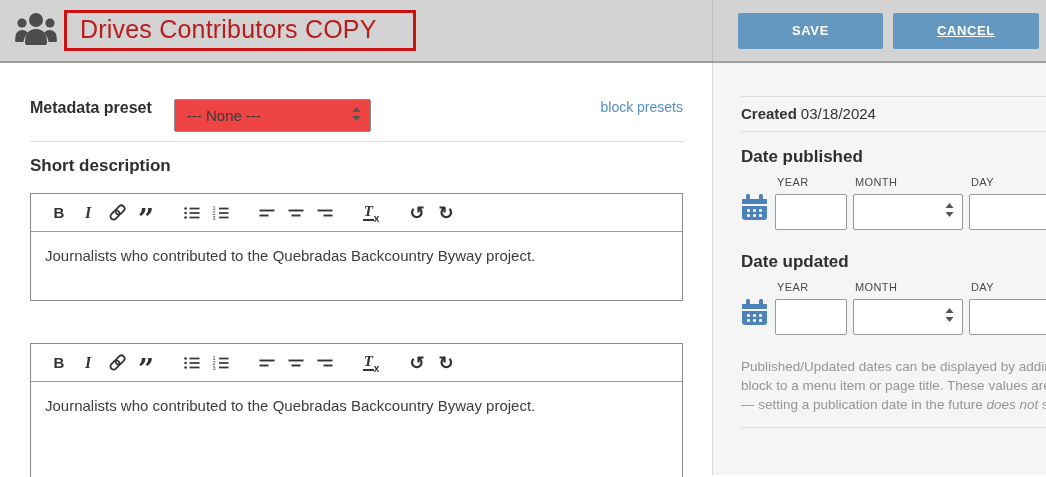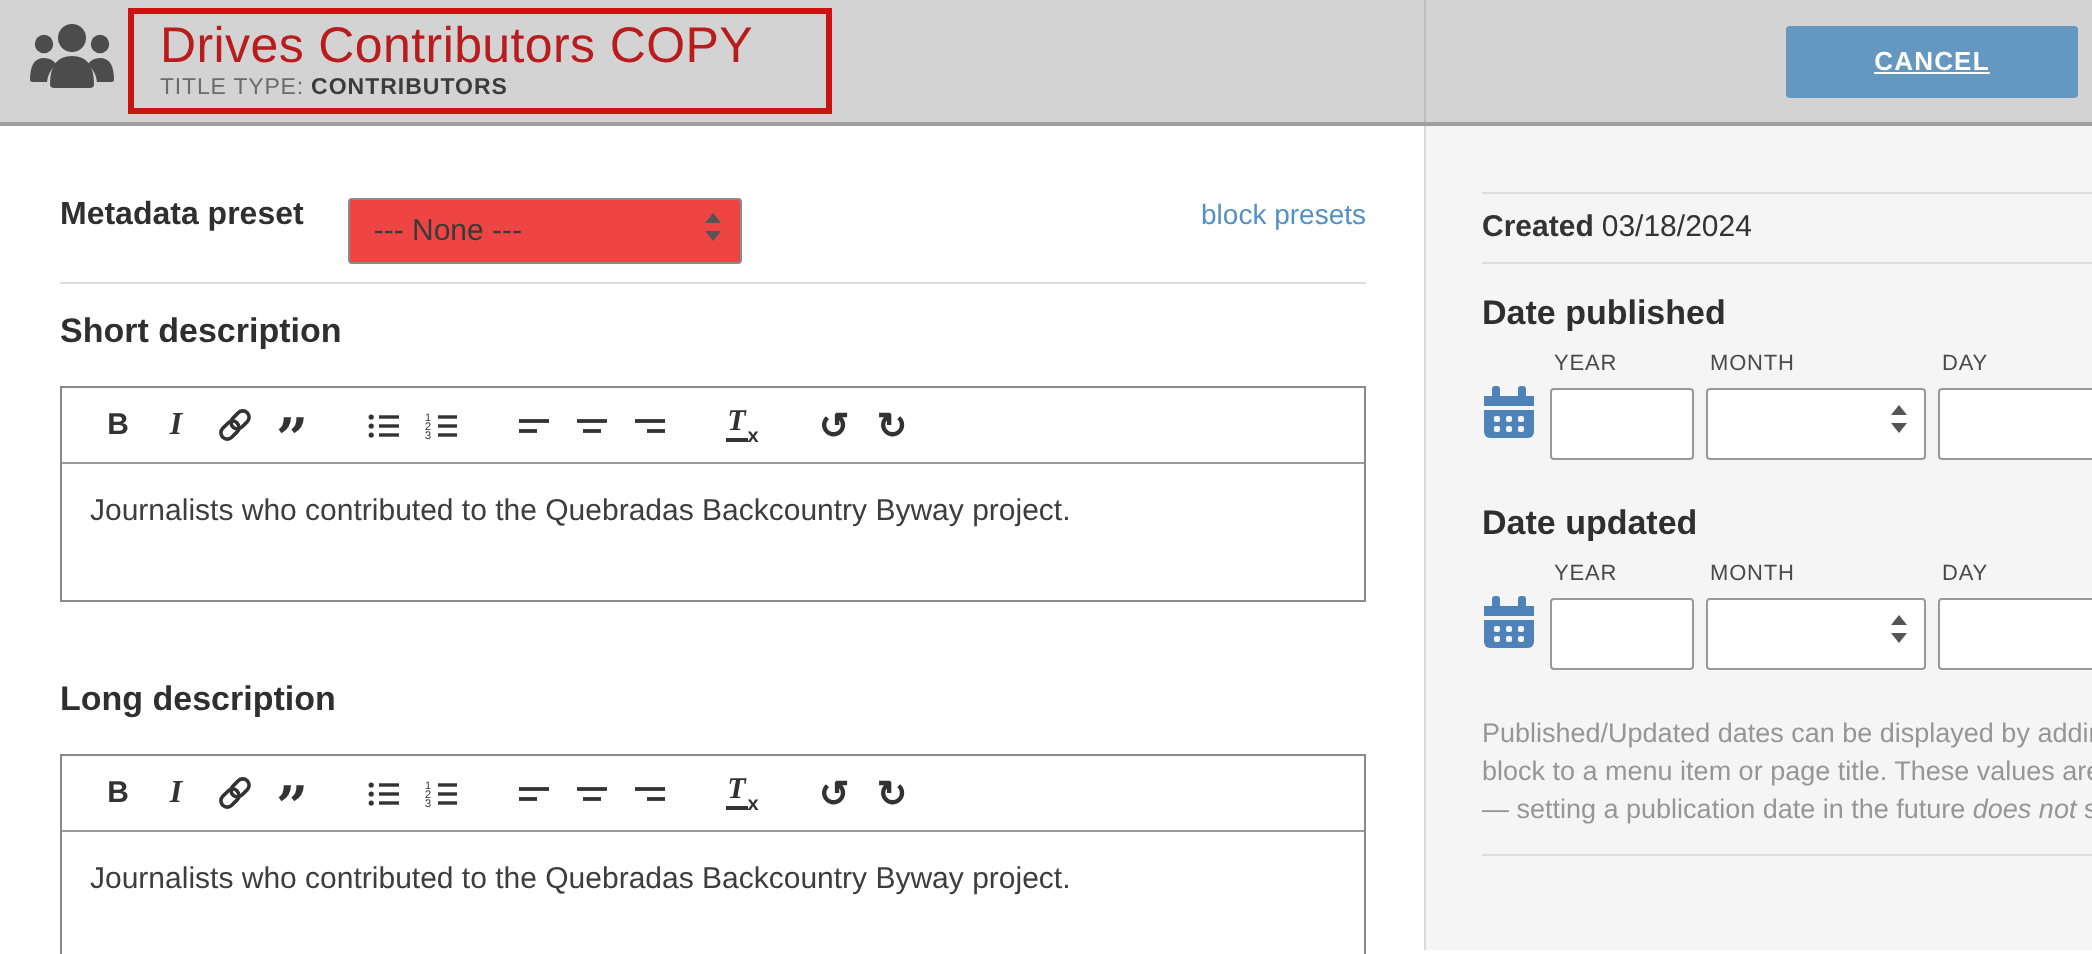--- a/index.html
+++ b/index.html
@@ -97,27 +97,24 @@
         <circle cx="23" cy="11" r="7"></circle>
         <path d="M12 34 Q12 20 23 20 Q34 20 34 34 Q34 36 32 36 L14 36 Q12 36 12 34 Z"></path>
         <circle cx="9" cy="14" r="4.6"></circle>
         <path d="M2 32 Q2 21 9 21 Q13 21 15 24 Q11 28 10.5 33 L4 33 Q2 33 2 32 Z"></path>
         <circle cx="37" cy="14" r="4.6"></circle>
         <path d="M44 32 Q44 21 37 21 Q33 21 31 24 Q35 28 35.5 33 L42 33 Q44 33 44 32 Z"></path>
       </svg>
     </span>
     <div class="title-box">
       <div class="page-title">Drives Contributors COPY</div>
-      <div class="title-type">
-        <span>TITLE TYPE:</span>
-        <b>CONTRIBUTORS</b>
-      </div>
     </div>
   </div>
   <div class="header-right">
+    <button class="btn">SAVE</button>
     <button class="btn cancel">CANCEL</button>
   </div>
 </div>
 
 <div class="main">
 
   <div class="content">
 
     <div class="preset-row">
       <span class="preset-label">Metadata preset</span>
@@ -204,21 +201,20 @@
           </span>
         <span class="tb-icon">
             <span class="glyph-redo">↻</span>
           </span>
       </div>
       <div class="editor-body">Journalists who contributed to the Quebradas Backcountry Byway project.</div>
     </div>
 
     <div class="spacer-lg"></div>
 
-    <div class="section-heading">Long description</div>
     <div class="editor tall">
       <div class="toolbar">
         <span class="tb-icon">
             <span class="glyph-b">B</span>
           </span>
         <span class="tb-icon">
             <span class="glyph-i">I</span>
           </span>
         <span class="tb-icon">
           <svg width="19" height="19" viewBox="0 0 18 18">

